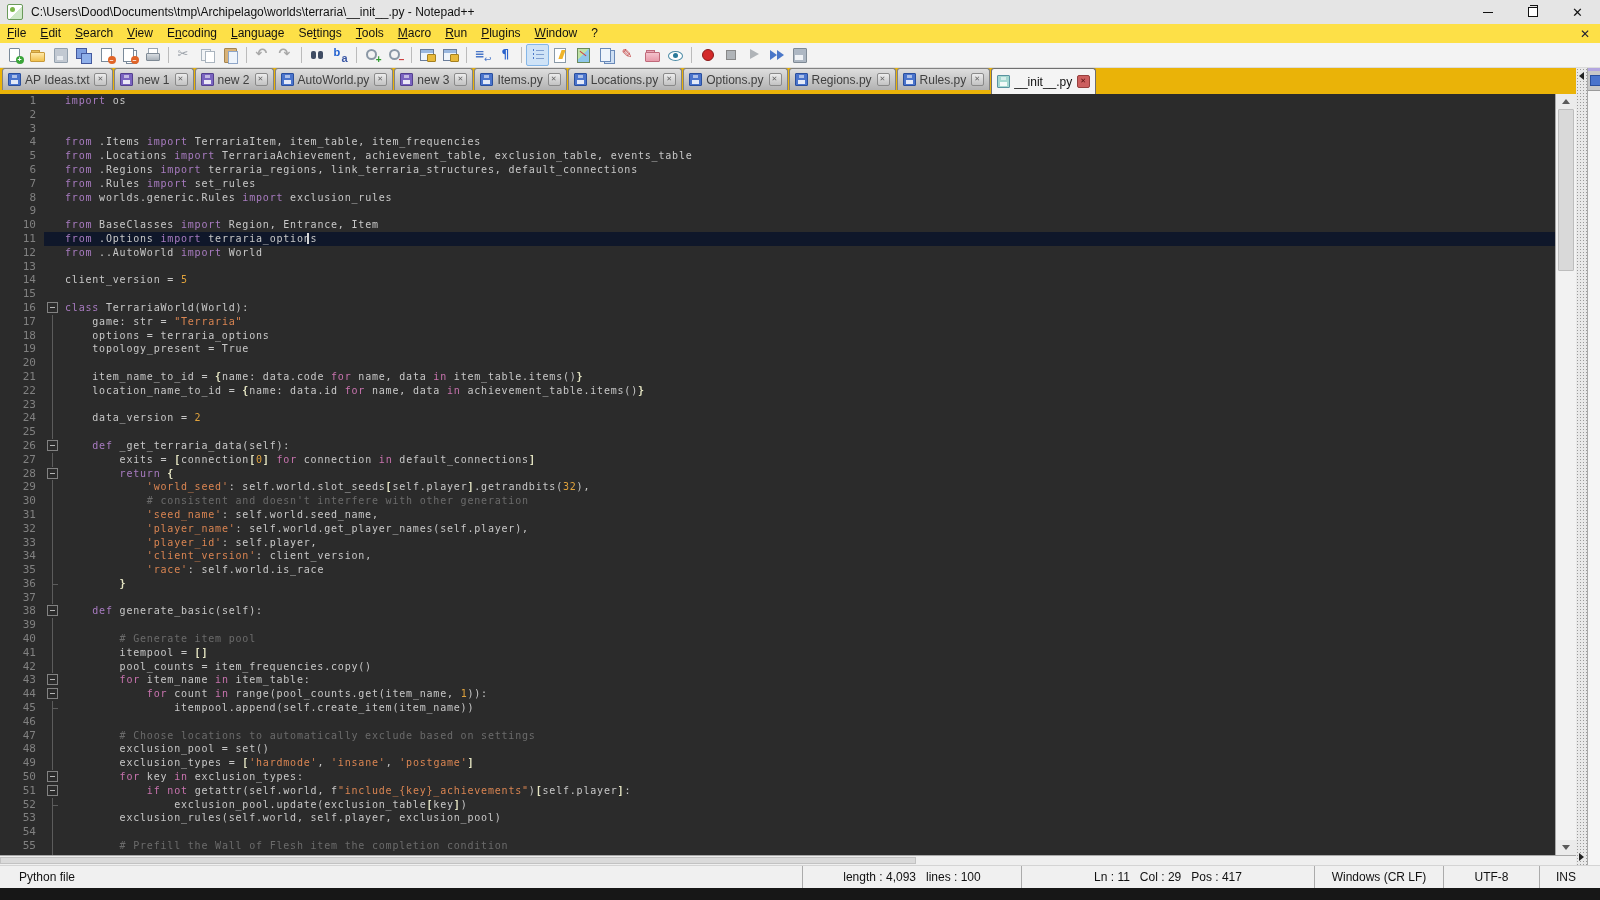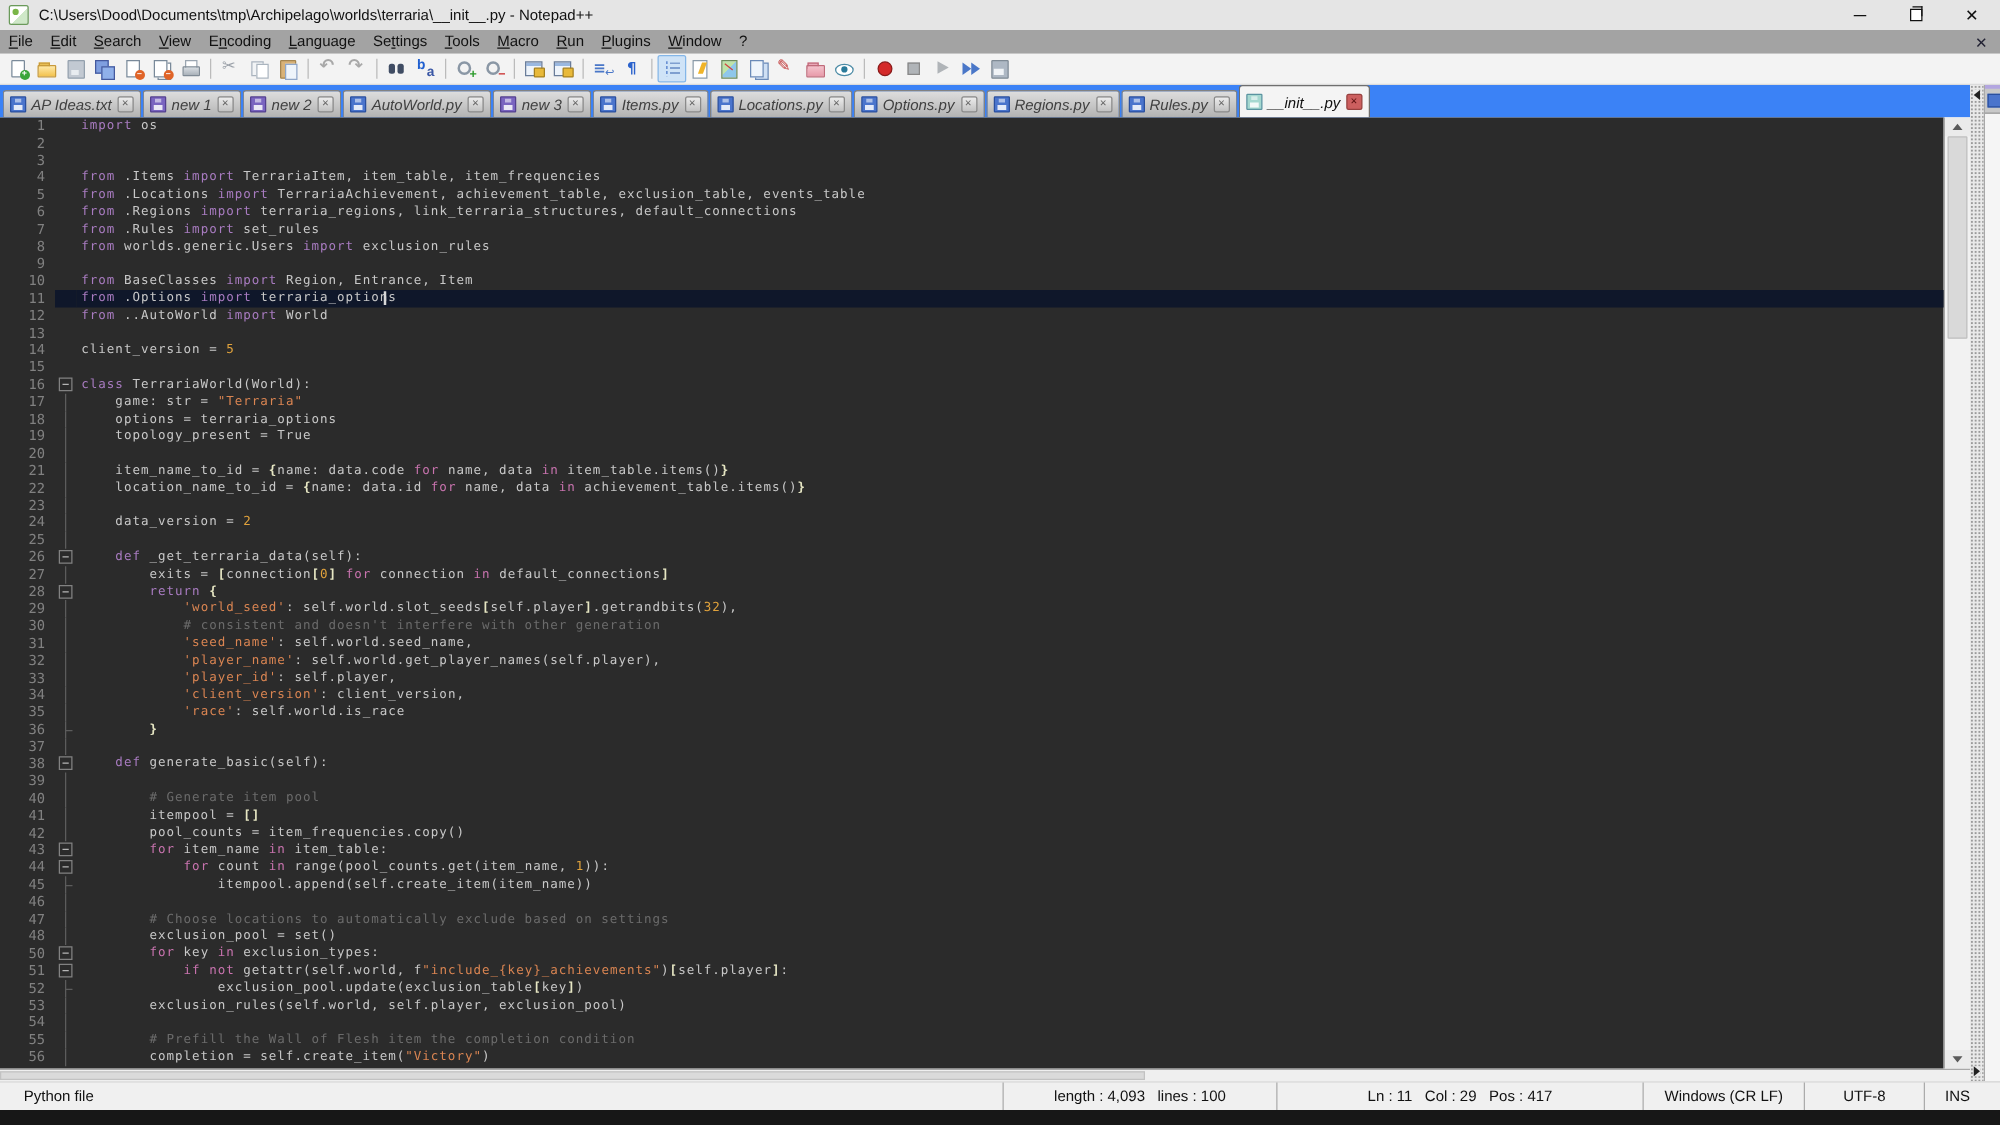--- a/index.html
+++ b/index.html
@@ -12,21 +12,21 @@
     background:linear-gradient(135deg,#ffffff 55%,#cfe8c8 55%);position:relative;}
   .np-icon::before{content:"";position:absolute;left:2px;top:2px;width:5px;height:5px;background:#7ab648;border-radius:50%;}
   .title-text{font-size:12px;color:#111;margin-left:8px;flex:1;white-space:nowrap;overflow:hidden;}
   .wbtn{width:45px;height:24px;display:flex;align-items:center;justify-content:center;color:#111;}
   .min-glyph{width:10px;height:1px;background:#111;}
   .max-glyph{width:8px;height:8px;border:1px solid #111;position:relative;background:#fff;}
   .max-glyph::before{content:"";position:absolute;left:1px;top:-3px;width:7px;height:7px;border:1px solid #111;border-bottom:none;border-left:none;}
   .close-glyph{font-size:13px;line-height:13px;}
 
   
-  .menubar{height:19px;background:#a3a3a3;display:flex;align-items:center;font-size:12px;color:#111;flex:0 0 19px;justify-content:space-between;}
+  .menubar{height:19px;background:#fde047;display:flex;align-items:center;font-size:12px;color:#111;flex:0 0 19px;justify-content:space-between;}
   .mitem{padding:0 7px;height:19px;line-height:19px;cursor:default;}
   .mitem u{text-decoration:underline;}
   .mclose{margin-left:auto;margin-right:10px;font-size:12px;color:#223;}
   .mclose::before{content:"\2715";}
 
   
   .toolbar{height:24px;background:#f3f3f3;border-bottom:1px solid #dcdcdc;display:flex;align-items:center;padding-left:3px;flex:0 0 24px;}
   .tbtn{width:23px;height:22px;border:none;background:transparent;padding:2px;margin:0;display:inline-flex;align-items:center;justify-content:center;}
   .tbtn.pressed{background:#cfe3f7;border:1px solid #84b6e8;border-radius:2px;padding:1px;}
   .tsep{display:inline-block;width:1px;height:16px;background:#bbb;margin:0 4px;}
@@ -80,21 +80,21 @@
   .ic-macro-stop::before{content:"";position:absolute;left:4px;top:3px;width:8px;height:8px;background:#b0b4b8;border:1px solid #888;}
   .ic-macro-play::before{content:"";position:absolute;left:5px;top:2px;border-left:9px solid #b0b4b8;border-top:5px solid transparent;border-bottom:5px solid transparent;}
   .ic-macro-multi::before{content:"";position:absolute;left:2px;top:3px;border-left:7px solid #4a77c8;border-top:5px solid transparent;border-bottom:5px solid transparent;}
   .ic-macro-multi::after{content:"";position:absolute;left:9px;top:3px;border-left:7px solid #4a77c8;border-top:5px solid transparent;border-bottom:5px solid transparent;}
   .ic-macro-save::before{content:"";position:absolute;left:2px;top:1px;width:12px;height:13px;background:#aeb8c4;border:1px solid #7f8a95;border-radius:1px;}
   .ic-macro-save::after{content:"";position:absolute;left:4px;top:8px;width:8px;height:5px;background:#f0f3f6;}
 
   
   .mainrow{flex:1;display:flex;min-height:0;}
   .leftcol{flex:1;display:flex;flex-direction:column;min-width:0;}
-  .tabbar{height:26px;background:#3b82f6;display:flex;align-items:flex-end;padding-left:2px;flex:0 0 26px;overflow:hidden;font-style:italic;}
+  .tabbar{height:26px;background:#eab308;display:flex;padding-left:2px;flex:0 0 26px;overflow:hidden;}
   .tab{display:inline-flex;align-items:center;height:21px;padding:0 5px;margin-right:1px;
     background:linear-gradient(#dedede,#b2b2b2);border:1px solid #828282;border-bottom:none;
     border-radius:3px 3px 0 0;font-size:12px;color:#404040;white-space:nowrap;}
   .tab.active{background:#f4f4f4;height:25px;color:#101010;border-color:#6f6f6f;}
   .ficon{width:11px;height:11px;border-radius:1px;margin-right:4px;position:relative;flex:0 0 11px;}
   .f-saved{background:#4a74cc;border:1px solid #2a4f9e;}
   .f-new{background:#7a64c0;border:1px solid #54408f;}
   .f-active{background:#a5d8d0;border:1px solid #5a93a0;}
   .ficon::before{content:"";position:absolute;left:3px;top:1px;right:3px;height:3px;background:rgba(255,255,255,.55);}
   .ficon::after{content:"";position:absolute;left:2px;bottom:1px;right:2px;height:4px;background:rgba(255,255,255,.85);}
@@ -348,21 +348,21 @@
         </div>
       <div class="editorrow">
         <div class="codepane" id="codepane">
             <div class="cl"><span class="ln">1</span><span class="fm"></span><span class="code"><span class="x-k">import</span><span class="x-t"> os</span></span></div>
             <div class="cl"><span class="ln">2</span><span class="fm"></span><span class="code"></span></div>
             <div class="cl"><span class="ln">3</span><span class="fm"></span><span class="code"></span></div>
             <div class="cl"><span class="ln">4</span><span class="fm"></span><span class="code"><span class="x-k">from</span><span class="x-t"> .Items </span><span class="x-k">import</span><span class="x-t"> TerrariaItem, item_table, item_frequencies</span></span></div>
             <div class="cl"><span class="ln">5</span><span class="fm"></span><span class="code"><span class="x-k">from</span><span class="x-t"> .Locations </span><span class="x-k">import</span><span class="x-t"> TerrariaAchievement, achievement_table, exclusion_table, events_table</span></span></div>
             <div class="cl"><span class="ln">6</span><span class="fm"></span><span class="code"><span class="x-k">from</span><span class="x-t"> .Regions </span><span class="x-k">import</span><span class="x-t"> terraria_regions, link_terraria_structures, default_connections</span></span></div>
             <div class="cl"><span class="ln">7</span><span class="fm"></span><span class="code"><span class="x-k">from</span><span class="x-t"> .Rules </span><span class="x-k">import</span><span class="x-t"> set_rules</span></span></div>
-            <div class="cl"><span class="ln">8</span><span class="fm"></span><span class="code"><span class="x-k">from</span><span class="x-t"> worlds.generic.Users </span><span class="x-k">import</span><span class="x-t"> exclusion_rules</span></span></div>
+            <div class="cl"><span class="ln">8</span><span class="fm"></span><span class="code"><span class="x-k">from</span><span class="x-t"> worlds.generic.Rules </span><span class="x-k">import</span><span class="x-t"> exclusion_rules</span></span></div>
             <div class="cl"><span class="ln">9</span><span class="fm"></span><span class="code"></span></div>
             <div class="cl"><span class="ln">10</span><span class="fm"></span><span class="code"><span class="x-k">from</span><span class="x-t"> BaseClasses </span><span class="x-k">import</span><span class="x-t"> Region, Entrance, Item</span></span></div>
             <div class="cl cur"><span class="ln">11</span><span class="fm"></span><span class="code"><span class="x-k">from</span><span class="x-t"> .Options </span><span class="x-k">import</span><span class="x-t"> terraria_options</span><span class="caret" style="left: 245.64px;"></span></span></div>
             <div class="cl"><span class="ln">12</span><span class="fm"></span><span class="code"><span class="x-k">from</span><span class="x-t"> ..AutoWorld </span><span class="x-k">import</span><span class="x-t"> World</span></span></div>
             <div class="cl"><span class="ln">13</span><span class="fm"></span><span class="code"></span></div>
             <div class="cl"><span class="ln">14</span><span class="fm"></span><span class="code"><span class="x-t">client_version = </span><span class="x-n">5</span></span></div>
             <div class="cl"><span class="ln">15</span><span class="fm"></span><span class="code"></span></div>
             <div class="cl"><span class="ln">16</span><span class="fm fb"></span><span class="code"><span class="x-k">class</span><span class="x-t"> TerrariaWorld(World):</span></span></div>
             <div class="cl"><span class="ln">17</span><span class="fm fl"></span><span class="code"><span class="x-t">    game: str = </span><span class="x-s">"Terraria"</span></span></div>
             <div class="cl"><span class="ln">18</span><span class="fm fl"></span><span class="code"><span class="x-t">    options = terraria_options</span></span></div>
@@ -389,20 +389,21 @@
             <div class="cl"><span class="ln">39</span><span class="fm fl"></span><span class="code"></span></div>
             <div class="cl"><span class="ln">40</span><span class="fm fl"></span><span class="code"><span class="x-t">        </span><span class="x-c"># Generate item pool</span></span></div>
             <div class="cl"><span class="ln">41</span><span class="fm fl"></span><span class="code"><span class="x-t">        itempool = </span><span class="x-b">[]</span></span></div>
             <div class="cl"><span class="ln">42</span><span class="fm fl"></span><span class="code"><span class="x-t">        pool_counts = item_frequencies.copy()</span></span></div>
             <div class="cl"><span class="ln">43</span><span class="fm fb"></span><span class="code"><span class="x-t">        </span><span class="x-k2">for</span><span class="x-t"> item_name </span><span class="x-k2">in</span><span class="x-t"> item_table:</span></span></div>
             <div class="cl"><span class="ln">44</span><span class="fm fb"></span><span class="code"><span class="x-t">            </span><span class="x-k2">for</span><span class="x-t"> count </span><span class="x-k2">in</span><span class="x-t"> range(pool_counts.get(item_name, </span><span class="x-n">1</span><span class="x-t">)):</span></span></div>
             <div class="cl"><span class="ln">45</span><span class="fm fe"></span><span class="code"><span class="x-t">                itempool.append(self.create_item(item_name))</span></span></div>
             <div class="cl"><span class="ln">46</span><span class="fm fl"></span><span class="code"></span></div>
             <div class="cl"><span class="ln">47</span><span class="fm fl"></span><span class="code"><span class="x-t">        </span><span class="x-c"># Choose locations to automatically exclude based on settings</span></span></div>
             <div class="cl"><span class="ln">48</span><span class="fm fl"></span><span class="code"><span class="x-t">        exclusion_pool = set()</span></span></div>
+            <div class="cl"><span class="ln">49</span><span class="fm fl"></span><span class="code"><span class="x-t">        exclusion_types = </span><span class="x-b">[</span><span class="x-s">'hardmode'</span><span class="x-t">, </span><span class="x-s">'insane'</span><span class="x-t">, </span><span class="x-s">'postgame'</span><span class="x-b">]</span></span></div>
             <div class="cl"><span class="ln">50</span><span class="fm fb"></span><span class="code"><span class="x-t">        </span><span class="x-k2">for</span><span class="x-t"> key </span><span class="x-k2">in</span><span class="x-t"> exclusion_types:</span></span></div>
             <div class="cl"><span class="ln">51</span><span class="fm fb"></span><span class="code"><span class="x-t">            </span><span class="x-k2">if</span><span class="x-t"> </span><span class="x-k2">not</span><span class="x-t"> getattr(self.world, f</span><span class="x-s">"include_{key}_achievements"</span><span class="x-t">)</span><span class="x-b">[</span><span class="x-t">self.player</span><span class="x-b">]</span><span class="x-t">:</span></span></div>
             <div class="cl"><span class="ln">52</span><span class="fm fe"></span><span class="code"><span class="x-t">                exclusion_pool.update(exclusion_table</span><span class="x-b">[</span><span class="x-t">key</span><span class="x-b">]</span><span class="x-t">)</span></span></div>
             <div class="cl"><span class="ln">53</span><span class="fm fl"></span><span class="code"><span class="x-t">        exclusion_rules(self.world, self.player, exclusion_pool)</span></span></div>
             <div class="cl"><span class="ln">54</span><span class="fm fl"></span><span class="code"></span></div>
             <div class="cl"><span class="ln">55</span><span class="fm fl"></span><span class="code"><span class="x-t">        </span><span class="x-c"># Prefill the Wall of Flesh item the completion condition</span></span></div>
             <div class="cl"><span class="ln">56</span><span class="fm fl"></span><span class="code"><span class="x-t">        completion = self.create_item(</span><span class="x-s">"Victory"</span><span class="x-t">)</span></span></div>
           </div>
         <div class="vscroll">
           <div class="sarr">

